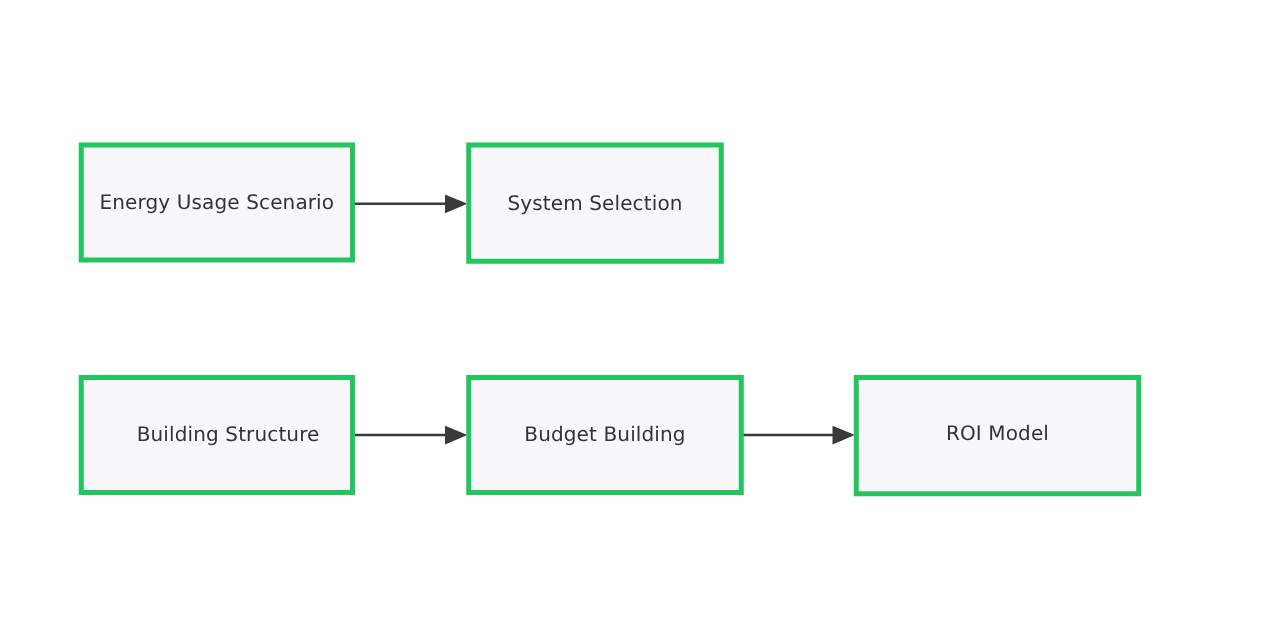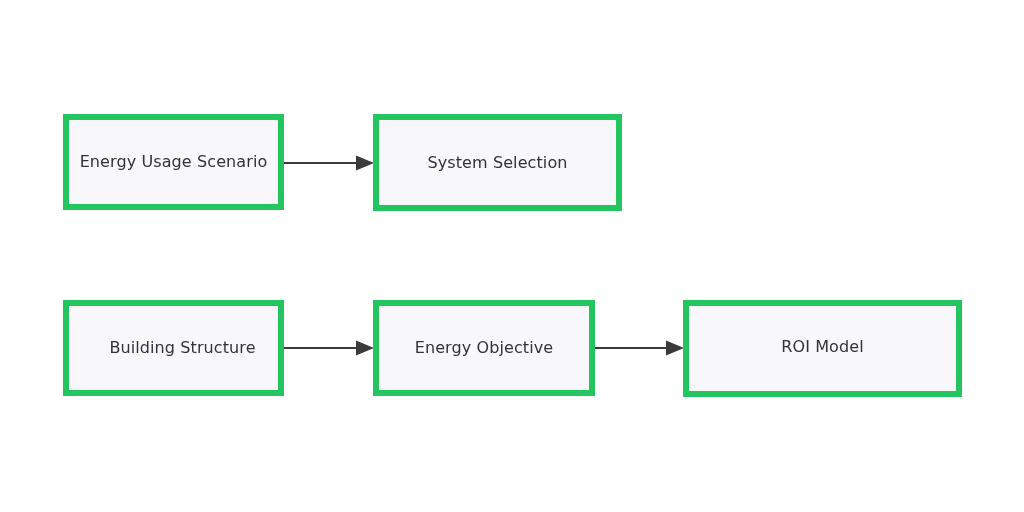--- a/index.html
+++ b/index.html
@@ -15,41 +15,41 @@
   }
   #diagram-canvas {
     position: relative;
     width: 1024px;
     height: 512px;
   }
   .node {
     position: absolute;
     box-sizing: border-box;
     background: #f8f8fc;
-    border: 6px solid #22c55e;
+    border: 4px solid #22c55e;
     display: flex;
     align-items: center;
     justify-content: center;
   }
   .node-label {
     color: #333333;
     font-size: 16px;
     font-family: "DejaVu Sans", "Liberation Sans", sans-serif;
     font-weight: 400;
     letter-spacing: 0.1px;
     line-height: 1;
     white-space: nowrap;
     text-align: center;
   }
   
   #node-energy-usage-scenario { left: 63px;  top: 114px; width: 221px; height: 96px; }
-  #node-system-selection      { left: 373px; top: 114px; width: 249px; height: 97px; }
+  #node-system-selection      { left: 373px; top: 114px; width: 206px; height: 97px; }
   #node-building-structure    { left: 63px;  top: 300px; width: 221px; height: 96px; padding-left: 18px; }
   #node-budget-objective      { left: 373px; top: 300px; width: 222px; height: 96px; }
-  #node-roi-model             { left: 683px; top: 300px; width: 279px; height: 97px; }
+  #node-roi-model             { left: 683px; top: 300px; width: 230px; height: 97px; }
   
   #node-roi-model .node-label { position: relative; top: -2px; }
 
   .edge {
     position: absolute;
     height: 24px;
     overflow: visible;
   }
   .edge svg { display: block; overflow: visible; }
   #edge-energy-to-system   { left: 284px; top: 151px; width: 92px;  }
@@ -81,21 +81,21 @@
   </div>
 
   <div class="edge" id="edge-building-to-budget">
     <svg width="92" height="24" viewBox="0 0 92 24" xmlns="http://www.w3.org/2000/svg">
       <line x1="0" y1="12" x2="74" y2="12" stroke="#3a3a3a" stroke-width="2"></line>
       <polygon points="72,4.5 90,12 72,19.5" fill="#3a3a3a"></polygon>
     </svg>
   </div>
 
   <div class="node" id="node-budget-objective">
-    <span class="node-label">Energy Objective</span>
+    <span class="node-label">Budget Building</span>
   </div>
 
   <div class="edge" id="edge-budget-to-roi">
     <svg width="91" height="24" viewBox="0 0 91 24" xmlns="http://www.w3.org/2000/svg">
       <line x1="0" y1="12" x2="73" y2="12" stroke="#3a3a3a" stroke-width="2"></line>
       <polygon points="71,4.5 89,12 71,19.5" fill="#3a3a3a"></polygon>
     </svg>
   </div>
 
   <div class="node" id="node-roi-model">

